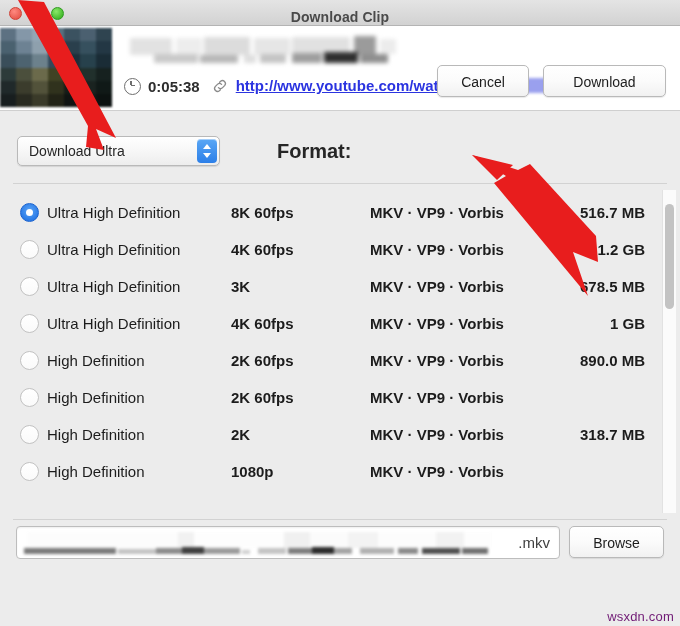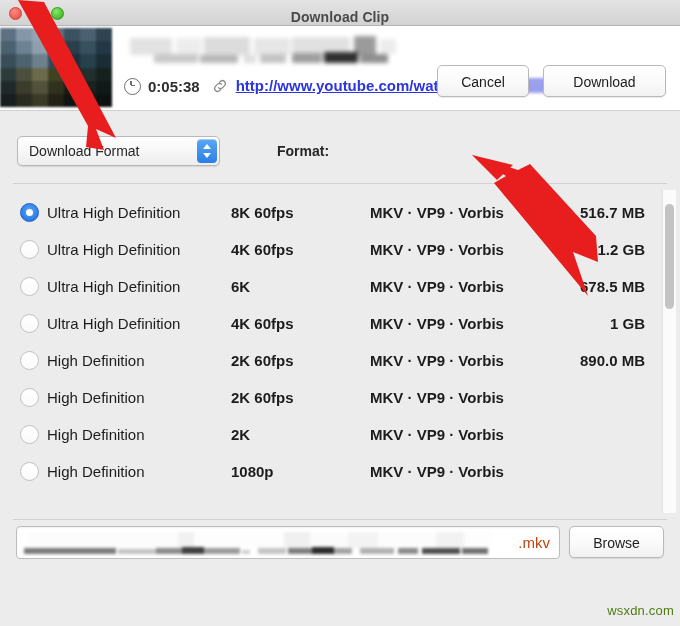--- a/index.html
+++ b/index.html
@@ -184,21 +184,21 @@
   .popup .arrows::before { top: 5px;  border-bottom: 5px solid #ffffff; }
   .popup .arrows::after  { bottom: 5px; border-top: 5px solid #ffffff; }
 
   #popup-kind   { left: 17px;  top: 25px; width: 203px; }
   #popup-format { left: 348px; top: 25px; width: 318px; }
 
   .format-label {
     position: absolute;
     left: 277px; top: 25px;
     height: 30px; line-height: 30px;
-    font-size: 14px;
+    font-size: 20px;
     font-weight: bold;
     color: #262626;
   }
   .hr-top {
     position: absolute;
     left: 13px; top: 72px;
     width: 654px; height: 1px;
     background: #d2d2d2;
   }
 
@@ -301,44 +301,44 @@
     box-sizing: border-box;
     overflow: hidden;
   }
   .path-blur { position: absolute; left: 5px; top: 4px; width: 470px; height: 25px; }
   .path-blur span { position: absolute; }
   .path-ext {
     position: absolute;
     right: 9px; top: 0;
     height: 31px; line-height: 31px;
     font-size: 15px;
-    color: #c2410c;
+    color: #404040;
   }
   .btn {
     position: absolute;
     background: linear-gradient(to bottom, #ffffff 0%, #fbfbfb 50%, #f1f1f1 100%);
     border: 1px solid #b9b9b9;
     border-radius: 5px;
     box-shadow: 0 1px 1px rgba(0,0,0,0.09);
     box-sizing: border-box;
     font-size: 14px;
     color: #1c1c1c;
     text-align: center;
     cursor: default;
     font-family: "Liberation Sans", sans-serif;
   }
   #btn-browse   { left: 569px; top: 0;   width: 95px;  height: 32px; line-height: 30px; }
   #btn-cancel   { left: 437px; top: 65px; width: 92px; height: 32px; line-height: 30px; }
   #btn-download { left: 543px; top: 65px; width: 123px; height: 32px; line-height: 30px; }
 
   .watermark {
     position: absolute;
-    right: 6px; bottom: 8px;
+    right: 6px; bottom: 2px;
     font-size: 13px;
-    color: #4d7c0f;
+    color: #701a75;
     letter-spacing: 0.2px;
   }
 
   
   .arrow-svg {
     position: absolute;
     left: 0; top: 0;
     width: 680px; height: 626px;
     pointer-events: none;
   }
@@ -426,21 +426,21 @@
         <path d="M9.6 6.4a3 3 0 0 0-4.2 0L3.2 8.6a3 3 0 0 0 4.2 4.2l1-1" fill="none" stroke="#8b8b8b" stroke-width="1.3" stroke-linecap="round"></path>
       </svg>
       <div style="position:relative;">
         <span class="url-text">http://www.youtube.com/watch?</span><span class="url-blur" id="url-blur" style="filter: blur(1.4px);"><span style="left: 0px; width: 34px; background: rgb(185, 189, 242);"></span><span style="left: 34px; width: 18px; background: rgb(233, 234, 249);"></span><span style="left: 52px; width: 14px; background: rgb(244, 245, 253);"></span><span style="left: 66px; width: 26px; background: rgb(111, 119, 232);"></span><span style="left: 92px; width: 28px; background: rgb(198, 201, 244);"></span><span class="url-underline"></span></span>
       </div>
     </div>
   </div>
 
   <div class="controls">
     <div class="popup" id="popup-kind">
-      <span class="label">Download Format</span>
+      <span class="label">Download Ultra</span>
       <span class="arrows"></span>
     </div>
 
     <div class="format-label">Format:</div>
 
 
     <div class="hr-top"></div>
   </div>
 
   <div class="list" id="quality-list">
@@ -456,21 +456,21 @@
       <div class="row" style="top: 43px;">
         <span class="radio"></span>
         <span class="c-name">Ultra High Definition</span>
         <span class="c-res">4K 60fps</span>
         <span class="c-codec">MKV · VP9 · Vorbis</span>
         <span class="c-size">1.2 GB</span>
       </div>
       <div class="row" style="top: 80px;">
         <span class="radio"></span>
         <span class="c-name">Ultra High Definition</span>
-        <span class="c-res">6K</span>
+        <span class="c-res">3K</span>
         <span class="c-codec">MKV · VP9 · Vorbis</span>
         <span class="c-size">678.5 MB</span>
       </div>
       <div class="row" style="top: 117px;">
         <span class="radio"></span>
         <span class="c-name">Ultra High Definition</span>
         <span class="c-res">4K 60fps</span>
         <span class="c-codec">MKV · VP9 · Vorbis</span>
         <span class="c-size">1 GB</span>
       </div>
@@ -485,20 +485,21 @@
         <span class="radio"></span>
         <span class="c-name">High Definition</span>
         <span class="c-res">2K 60fps</span>
         <span class="c-codec">MKV · VP9 · Vorbis</span>
       </div>
       <div class="row" style="top: 228px;">
         <span class="radio"></span>
         <span class="c-name">High Definition</span>
         <span class="c-res">2K</span>
         <span class="c-codec">MKV · VP9 · Vorbis</span>
+        <span class="c-size">318.7 MB</span>
       </div>
       <div class="row" style="top: 265px;">
         <span class="radio"></span>
         <span class="c-name">High Definition</span>
         <span class="c-res">1080p</span>
         <span class="c-codec">MKV · VP9 · Vorbis</span>
       </div>
     </div>
 
   <div class="hr-bottom"></div>

